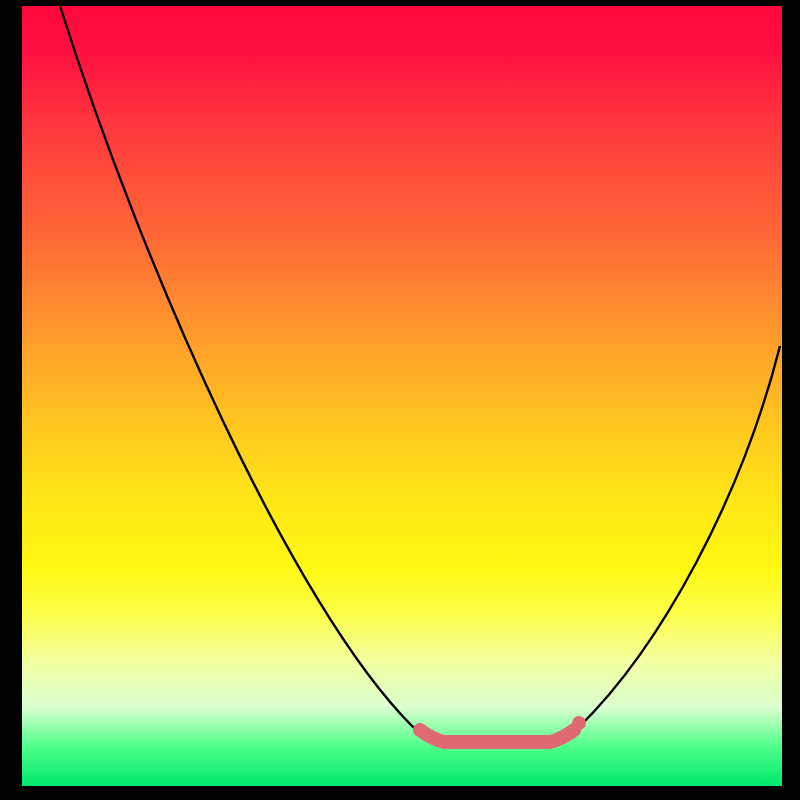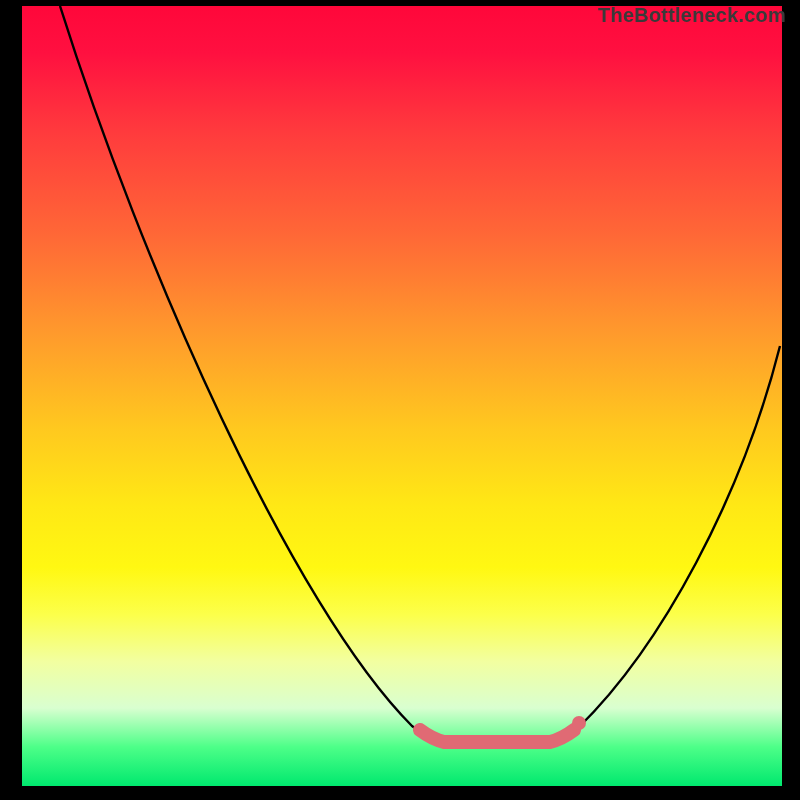--- a/index.html
+++ b/index.html
@@ -38,14 +38,13 @@
              C 640 640, 720 490, 758 340" fill="none" stroke="#000" stroke-width="2.4"></path>
 
     <path d="M 398 724
              C 406 730, 414 734, 422 736
              L 528 736
              C 536 734, 544 730, 552 724" fill="none" stroke="#e06a74" stroke-width="14" stroke-linecap="round"></path>
 
     <circle cx="557" cy="717" r="7" fill="#e06a74"></circle>
   </svg>
 
-  <div class="watermark">TheBottleneck.com</div>
 </div>
 
 </body></html>

